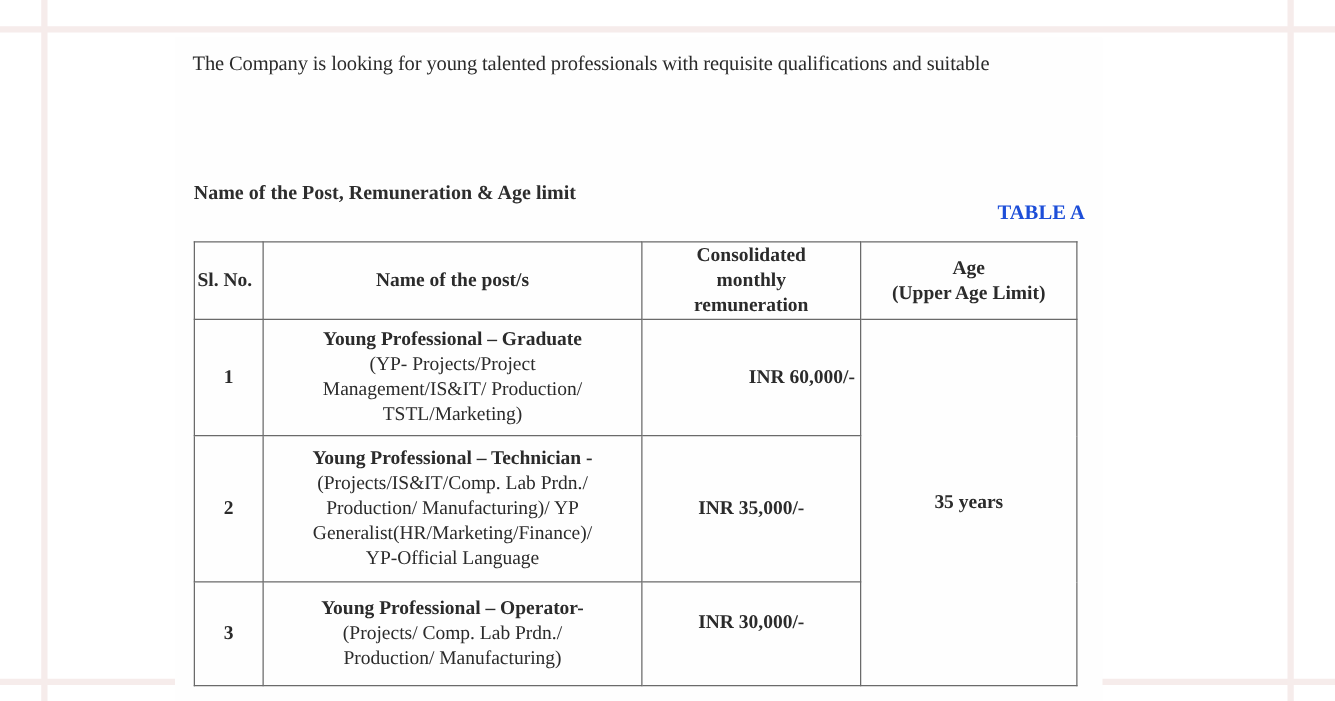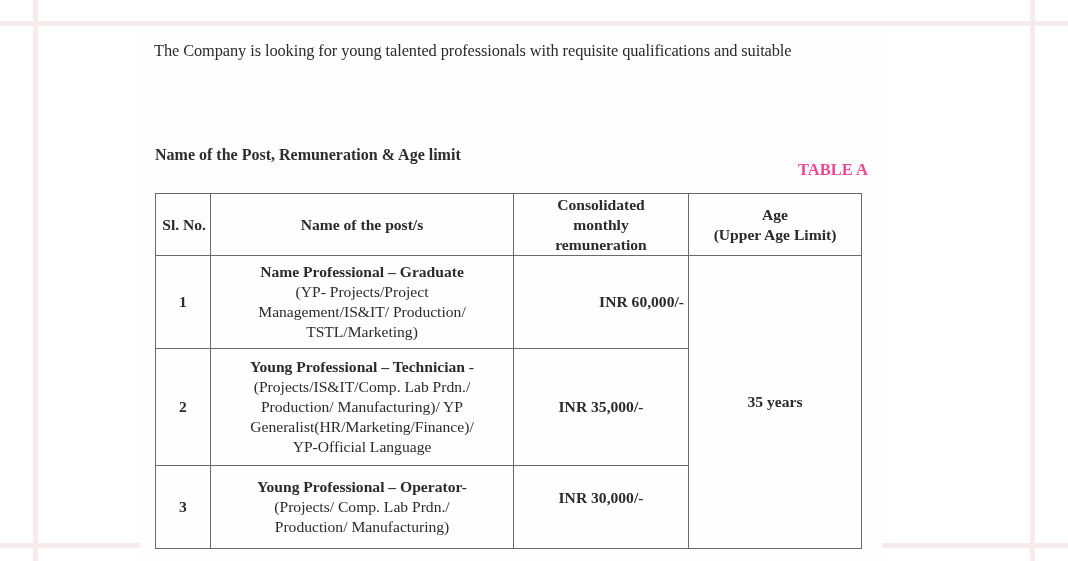--- a/index.html
+++ b/index.html
@@ -55,21 +55,21 @@
       font-weight: bold;
       color: #2d2d2d;
       white-space: nowrap;
     }
     .table-label {
       position: absolute;
       left: 798px;
       top: 160px;
       font-size: 16.5px;
       font-weight: bold;
-      color: #ec4899;
+      color: #1d4ed8;
       white-space: nowrap;
     }
 
     .tbl {
       position: absolute;
       left: 155px;
       top: 193px;
       border-collapse: collapse;
       table-layout: fixed;
       width: 706px;
@@ -123,37 +123,37 @@
 
   <table class="tbl">
     <colgroup>
       <col class="col-sl">
       <col class="col-name">
       <col class="col-pay">
       <col class="col-age">
     </colgroup>
     <tbody>
         <tr class="hdr-row">
-      <th style="text-align:right;padding-left:2px;">Sl. No.</th>
+      <th style="text-align:left;padding-left:2px;">Sl. No.</th>
       <th>Name of the post/s</th>
       <th>
         <span class="post-line">Consolidated</span>
         <span class="post-line">monthly</span>
         <span class="post-line">remuneration</span>
       </th>
       <th>
         <span class="post-line">Age</span>
         <span class="post-line">(Upper Age Limit)</span>
       </th>
     </tr>
 
     <tr class="row1">
       <td class="sl">1</td>
       <td>
-        <span class="post-title">Name Professional – Graduate</span>
+        <span class="post-title">Young Professional – Graduate</span>
         <span class="post-line">(YP- Projects/Project</span>
         <span class="post-line">Management/IS&amp;IT/ Production/</span>
         <span class="post-line">TSTL/Marketing)</span>
       </td>
       <td class="pay" style="padding-top:32px;text-align:right;">INR 60,000/-</td>
       <td class="age" rowspan="3">35 years</td>
     </tr>
 
     <tr class="row2">
       <td class="sl">2</td>

